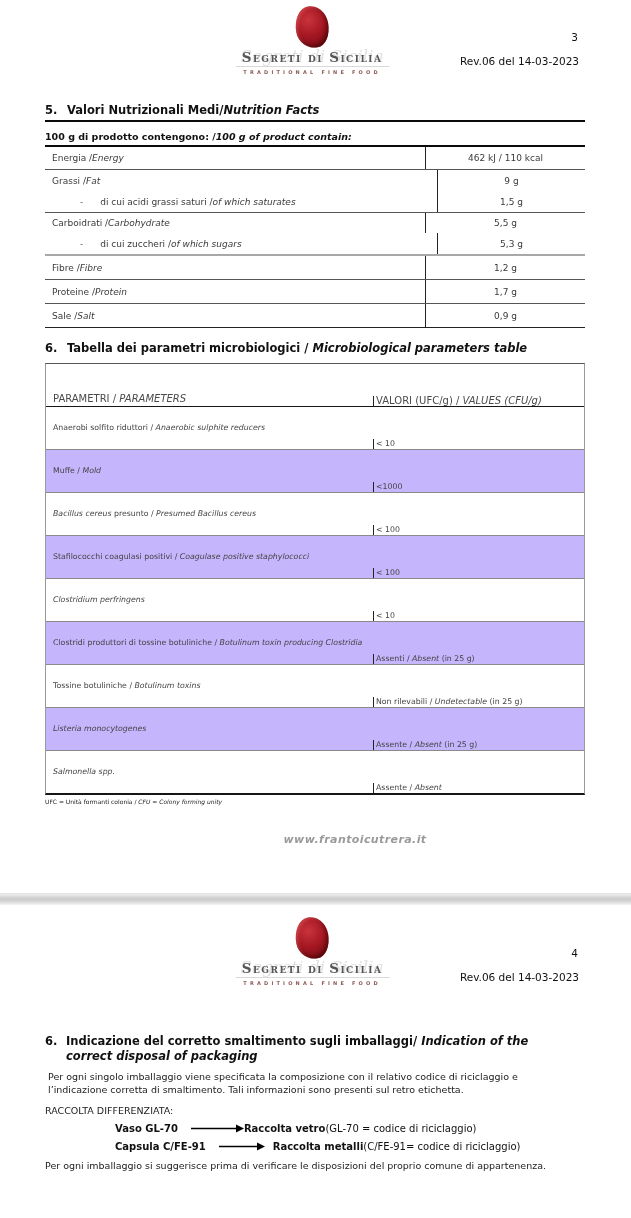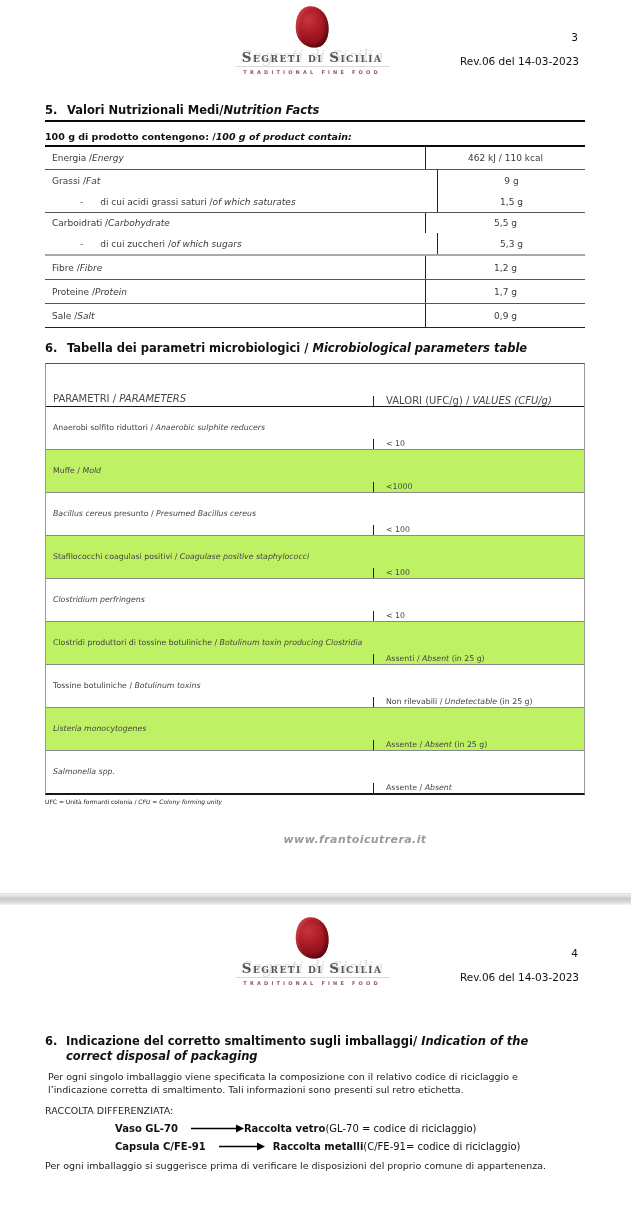--- a/index.html
+++ b/index.html
@@ -54,22 +54,22 @@
 
   
   .mtable{margin-top:8px;border-top:1px solid #555;border-bottom:2px solid #161616;
           border-left:1px solid #999;border-right:1px solid #999;}
   .mhead{display:flex;align-items:flex-end;min-height:23px;border-bottom:1.5px solid #161616;
          font-size:10px;color:#4a4a4a;}
   .mrow{display:flex;align-items:center;font-size:7.8px;color:#444;}
   .mrow + .mrow{border-top:1px solid #8a8a8a;}
   .mparam{width:327px;flex:none;box-sizing:border-box;padding:2px 8px 2px 7px;line-height:10px;}
   .mval{flex:1;align-self:stretch;display:flex;align-items:center;box-sizing:border-box;
-        padding-left:12px;border-left:1.3px solid #222;line-height:10px;margin-top:32px;}
-  .shaded{background:#bef264;}
+        padding-left:2px;border-left:1.3px solid #222;line-height:10px;margin-top:32px;}
+  .shaded{background:#c4b5fd;}
   .mh18{min-height:18px;} .mh19{min-height:19px;} .mh30{min-height:30px;}
   .footnote{margin-top:3px;font-size:6px;color:#222;line-height:7px;}
 
   .url-footer{position:absolute;top:833px;left:12px;width:100%;text-align:center;
         padding-left:55px;box-sizing:border-box;
         font-size:11px;font-weight:bold;font-style:italic;color:#9a9a9a;letter-spacing:.4px;}
 
   
   .page-divider{position:absolute;top:893px;left:0;width:631px;height:11px;
         background:linear-gradient(to bottom,#efefef 0%,#c9c9c9 45%,#d8d8d8 70%,#f4f4f4 100%);

